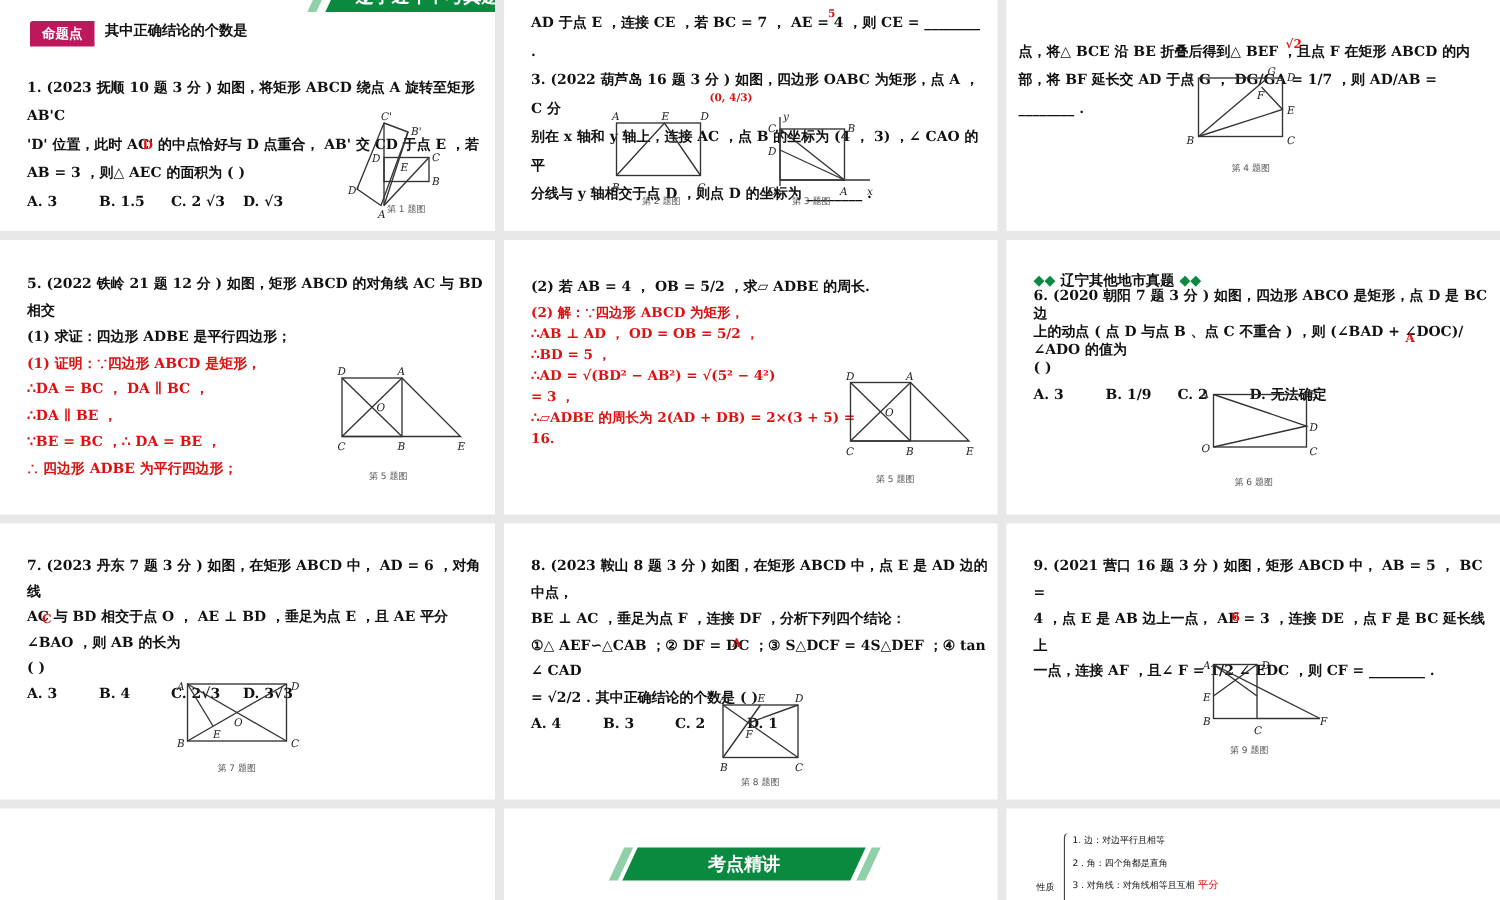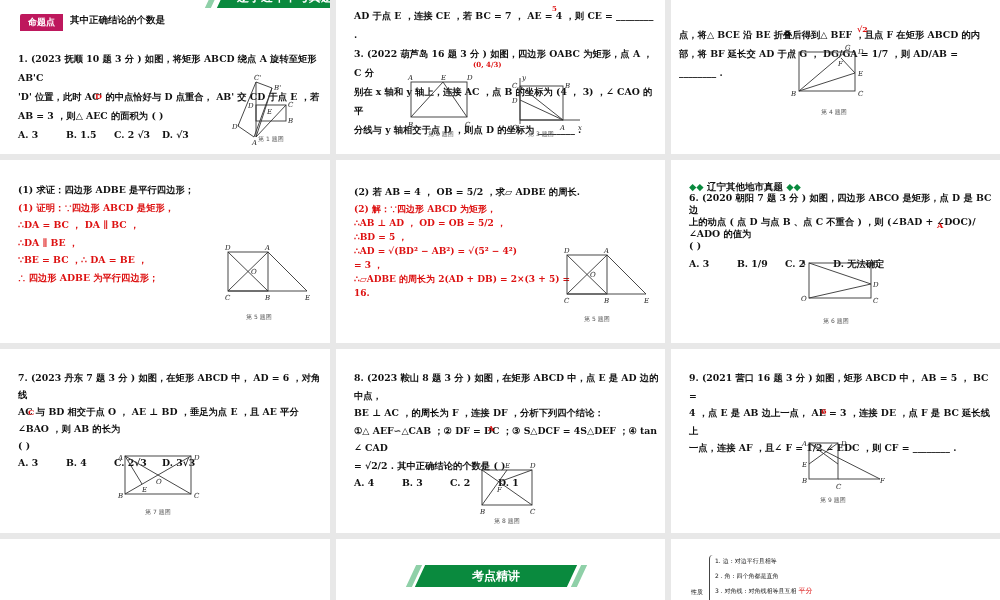--- a/index.html
+++ b/index.html
@@ -114,20 +114,21 @@
       <text x="39" y="14">F</text>
     <text x="59" y="24">E</text>
       <text x="-8" y="44">B</text>
       <text x="59" y="44">C</text>
   </svg>
   <div class="cap" style="left:150px;top:118px;">第 4 题图</div>
 </div>
 
 <div class="card c1 r1">
   <div class="txt" style="left:18px;top:21px;width:305px;line-height:17.5px;">
+    <div>5. (2022 铁岭 21 题 12 分 ) 如图，矩形 ABCD 的对角线 AC 与 BD 相交</div>
     <div>(1) 求证：四边形 ADBE 是平行四边形；</div>
     <div class="red">
       <div>(1) 证明：∵四边形 ABCD 是矩形，</div>
         <div>∴DA = BC ， DA ∥ BC ，</div>
         <div>∴DA ∥ BE ，</div>
       <div>∵BE = BC ，∴ DA = BE ，</div>
         <div>∴ 四边形 ADBE 为平行四边形；</div>
     </div>
   </div>
   <svg width="90" height="50" style="left:228px;top:92px;">
@@ -218,21 +219,21 @@
       <text x="17" y="36">E</text>
     <text x="-7" y="42">B</text>
       <text x="69" y="42">C</text>
   </svg>
   <div class="cap" style="left:145px;top:159px;">第 7 题图</div>
 </div>
 
 <div class="card c2 r2">
   <div class="txt" style="left:18px;top:20px;width:305px;line-height:17.5px;">
     <div>8. (2023 鞍山 8 题 3 分 ) 如图，在矩形 ABCD 中，点 E 是 AD 边的中点，</div>
-    <div>BE ⊥ AC ，的周长为 F ，连接 DF ，分析下列四个结论：</div>
+    <div>BE ⊥ AC ，垂足为点 F ，连接 DF ，分析下列四个结论：</div>
     <div>①△ AEF∽△CAB ；② DF = DC ；③ S△DCF = 4S△DEF ；④ tan ∠ CAD</div>
     <div>= √2/2 . 其中正确结论的个数是 (        )</div>
     <div class="opts">
       <span>A. 4</span><span>B. 3</span><span>C. 2</span><span>D. 1</span>
     </div>
   </div>
   <span class="red" style="position:absolute;left:152px;top:74px;font-size:8px;font-weight:bold;">A</span>
   <svg width="60" height="45" style="left:146px;top:121px;">
     <rect x="0" y="0" width="50" height="35"></rect>
     <line x1="0" y1="0" x2="50" y2="35"></line>

